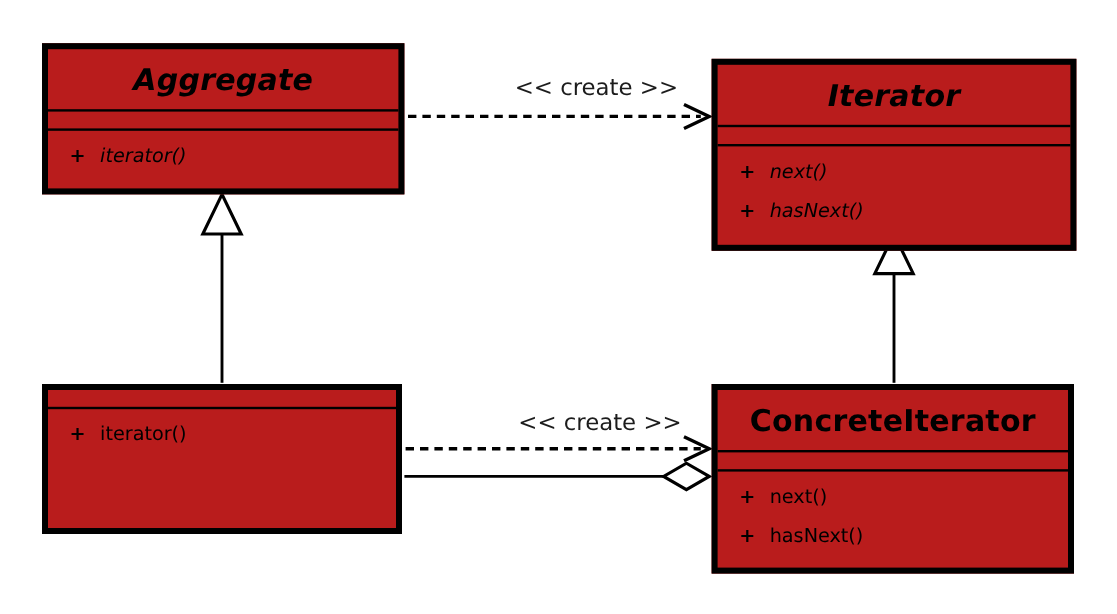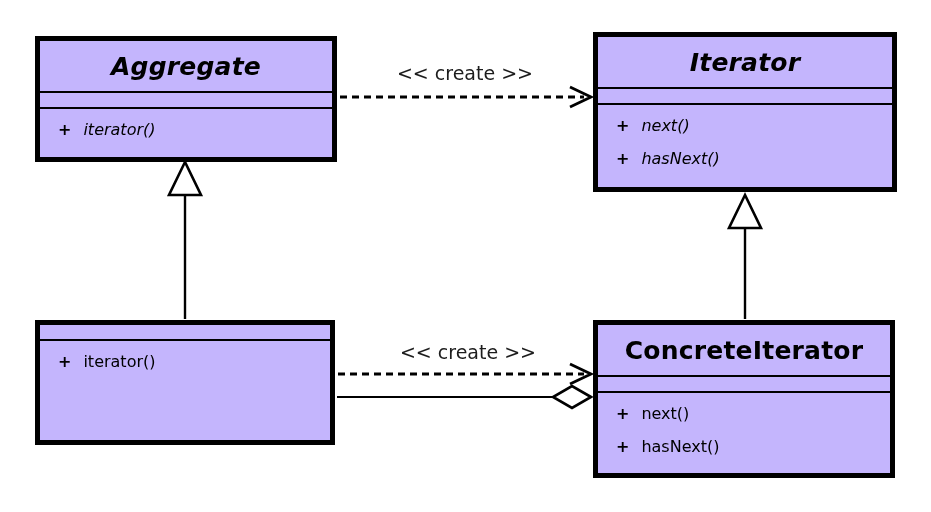--- a/index.html
+++ b/index.html
@@ -20,21 +20,21 @@
     left: 0;
     top: 0;
     width: 931px;
     height: 512px;
     pointer-events: none;
   }
   .uml-class {
     position: absolute;
     box-sizing: border-box;
     border: 5px solid #000000;
-    background: #c4b5fd;
+    background: #b91c1c;
     display: flex;
     flex-direction: column;
     color: #000000;
   }
   .uml-title {
     height: 50px;
     flex: none;
     display: flex;
     align-items: center;
     justify-content: center;
@@ -60,21 +60,21 @@
   .uml-method .vis {
     font-weight: bold;
     font-style: normal;
     margin-right: 12px;
   }
   .abstract .uml-title { font-style: italic; }
   .abstract .uml-method .sig { font-style: italic; }
   .edge-label {
     position: absolute;
     width: 200px;
-    text-align: center;
+    text-align: right;
     font-size: 19px;
     color: #1c1c1c;
     white-space: nowrap;
   }
 </style>
 </head>
 <body>
 
 <div class="canvas">
 
@@ -112,21 +112,21 @@
   <div class="uml-class abstract" style="left:35px; top:36px; width:302px; height:126px;">
     <div class="uml-title">Aggregate</div>
     <div class="uml-attrs"></div>
     <div class="uml-methods">
       <div class="uml-method">
         <span class="vis">+</span><span class="sig">iterator()</span>
       </div>
     </div>
   </div>
 
-  <div class="uml-class abstract" style="left:593px; top:32px; width:304px; height:160px;">
+  <div class="uml-class abstract" style="left:593px; top:49px; width:304px; height:160px;">
     <div class="uml-title">Iterator</div>
     <div class="uml-attrs"></div>
     <div class="uml-methods">
       <div class="uml-method">
         <span class="vis">+</span><span class="sig">next()</span>
       </div>
       <div class="uml-method">
         <span class="vis">+</span><span class="sig">hasNext()</span>
       </div>
     </div>

